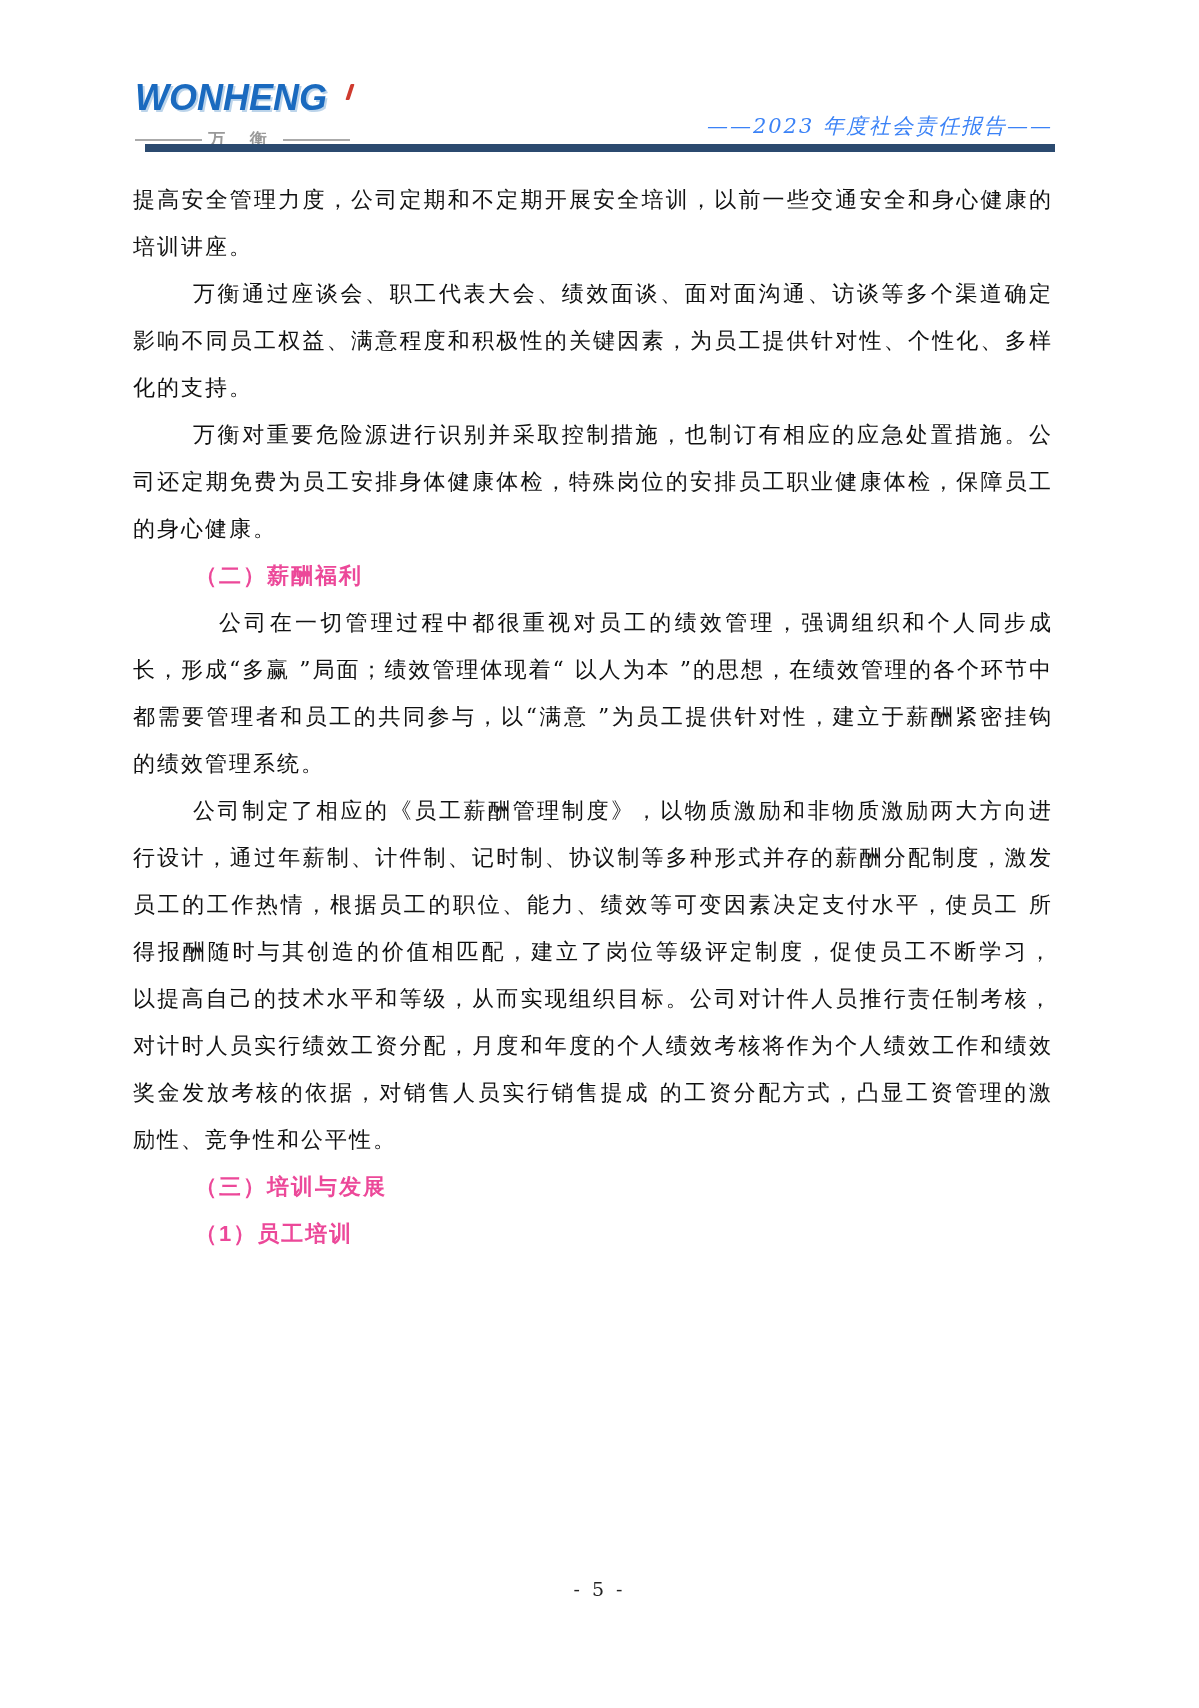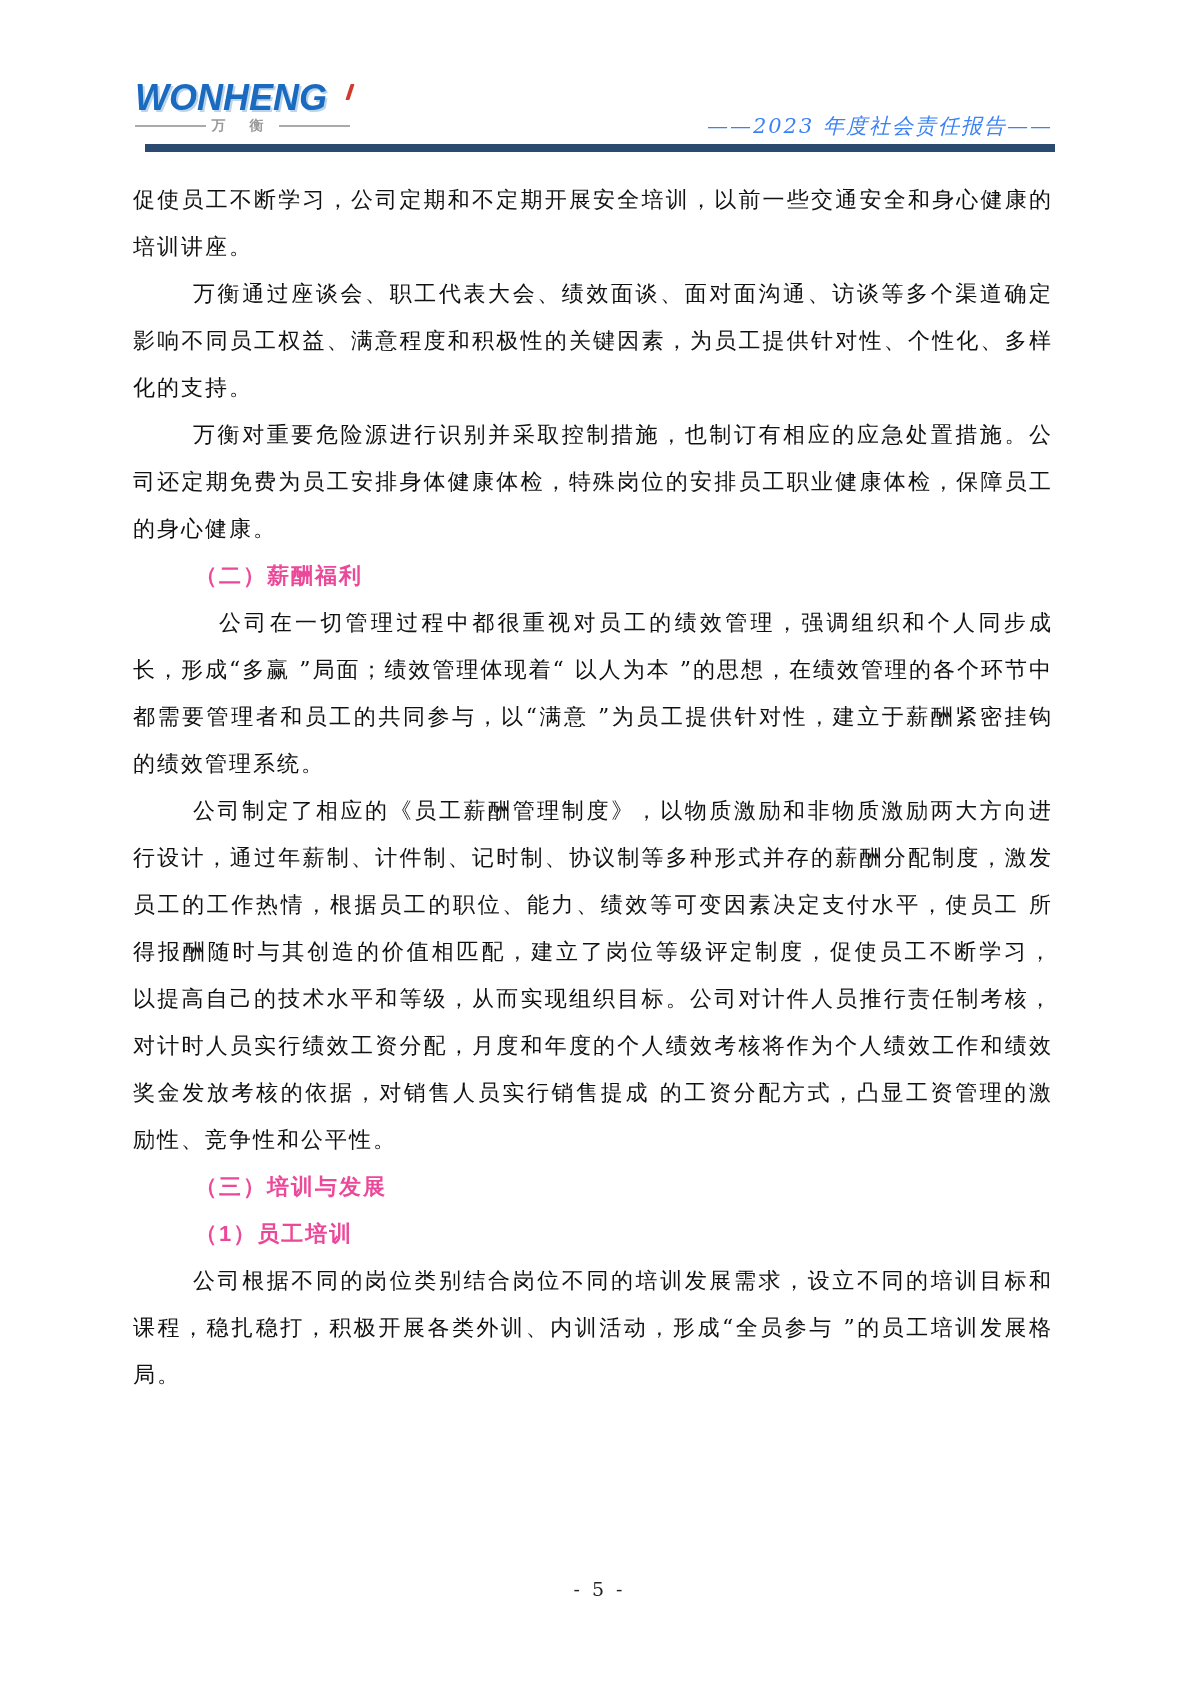--- a/index.html
+++ b/index.html
@@ -27,23 +27,23 @@
   .logo-w{position:relative;}
   .logo-red-mark{
     position:absolute;right:-2px;top:4px;
     width:4px;height:16px;
     background:#cf3b2f;
     transform:skewX(-18deg);
     border-radius:1px;
   }
   .logo-sub{
     display:flex;align-items:center;justify-content:center;
-    margin-top:1px;width:100%;
+    margin-top:12px;width:100%;
     font-family:"Liberation Sans","DejaVu Sans",sans-serif;
-    font-weight:bold;font-size:14px;color:#999;
+    font-weight:bold;font-size:17px;color:#999;
     letter-spacing:10px;
   }
   .logo-sub .rule{flex:1;height:2px;background:#aaa;}
   .logo-sub span{padding:0 6px;white-space:nowrap;}
   .header-title{
     position:absolute;right:146px;top:112px;
     font-family:"DejaVu Serif","Liberation Serif",serif;
     font-style:italic;
     font-size:21px;
     color:#3b82f6;
@@ -95,28 +95,27 @@
         <span class="rule"></span>
         <span>万 衡</span>
         <span class="rule"></span>
       </div>
     </div>
     <div class="header-title">——2023 年度社会责任报告——</div>
     <div class="header-bar" style="background: rgb(43, 74, 111);"></div>
   </div>
 
   <div class="content">
-    <p class="no-indent">促使员工不断学习，公司定期和不定期开展安全培训，以前一些交通安全和身心健康的培训讲座。</p>
+    <p class="no-indent">提高安全管理力度，公司定期和不定期开展安全培训，以前一些交通安全和身心健康的培训讲座。</p>
     <p class="indent">万衡通过座谈会、职工代表大会、绩效面谈、面对面沟通、访谈等多个渠道确定影响不同员工权益、满意程度和积极性的关键因素，为员工提供针对性、个性化、多样化的支持。</p>
     <p class="indent">万衡对重要危险源进行识别并采取控制措施，也制订有相应的应急处置措施。公司还定期免费为员工安排身体健康体检，特殊岗位的安排员工职业健康体检，保障员工的身心健康。</p>
     <p class="heading">（二）薪酬福利</p>
     <p class="indent-deep">公司在一切管理过程中都很重视对员工的绩效管理，强调组织和个人同步成长，形成“多赢 ”局面；绩效管理体现着“ 以人为本 ”的思想，在绩效管理的各个环节中都需要管理者和员工的共同参与，以“满意 ”为员工提供针对性，建立于薪酬紧密挂钩的绩效管理系统。</p>
     <p class="indent">公司制定了相应的《员工薪酬管理制度》，以物质激励和非物质激励两大方向进行设计，通过年薪制、计件制、记时制、协议制等多种形式并存的薪酬分配制度，激发员工的工作热情，根据员工的职位、能力、绩效等可变因素决定支付水平，使员工 所得报酬随时与其创造的价值相匹配，建立了岗位等级评定制度，促使员工不断学习， 以提高自己的技术水平和等级，从而实现组织目标。公司对计件人员推行责任制考核，对计时人员实行绩效工资分配，月度和年度的个人绩效考核将作为个人绩效工作和绩效奖金发放考核的依据，对销售人员实行销售提成 的工资分配方式，凸显工资管理的激励性、竞争性和公平性。</p>
     <p class="heading">（三）培训与发展</p>
     <p class="heading">（1）员工培训</p>
-    <p class="indent">公司根据不同的岗位类别结合岗位不同的培训发展需求，设立不同的培训目标和课程，稳扎稳打，积极开展各类外训、内训活动，形成“全员参与 ”的员工培训发展格局。</p>
   </div>
 
   <div class="footer">
     <span>- 5 -</span>
   </div>
 
 </div>
 
 </body></html>

